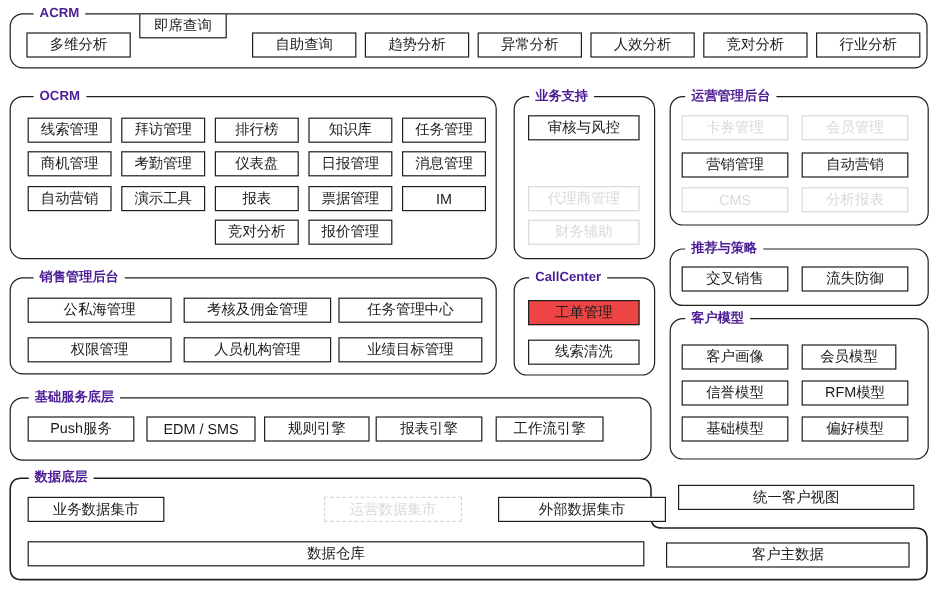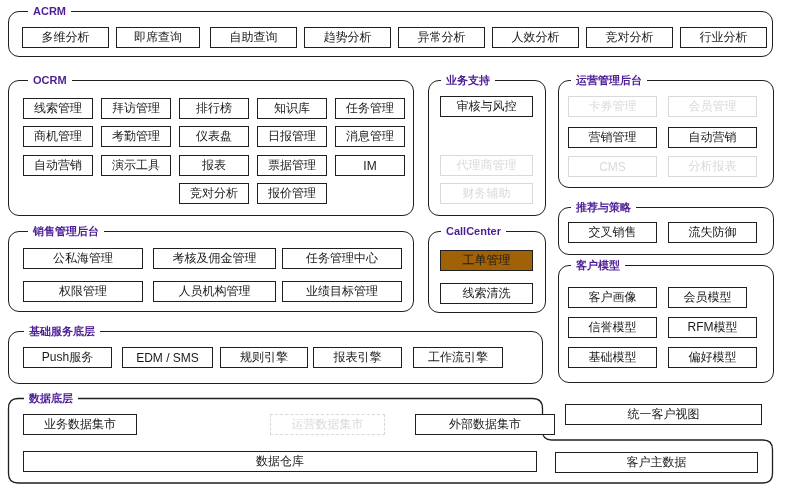--- a/index.html
+++ b/index.html
@@ -16,32 +16,32 @@
     position:absolute;font-size:11px;line-height:14px;background:#fff;
     padding:0 5px;white-space:nowrap;z-index:3;color:#4c1d95;font-weight:bold;
   }
   .box{
     position:absolute;height:21px;box-sizing:border-box;background:#fff;
     border:1.3px solid #1f1f1f;display:flex;align-items:center;justify-content:center;
     font-size:12px;white-space:nowrap;z-index:2;
   }
   .box.disabled{border:1px solid #d9d9d9;color:#d9d9d9;}
   .box.disabled.dashed{border-style:dashed;}
-  .box.highlight{background:#a16207;}
+  .box.highlight{background:#ef4444;}
   svg.flag{position:absolute;left:0;top:0;z-index:1;pointer-events:none;}
 </style>
 </head>
 <body>
 
 <div class="canvas">
 
   <div class="group" style="left:8px;top:11px;width:765px;height:46px"></div>
   <span class="group-label" style="left:28px;top:4px">ACRM</span>
   <div class="box" style="left:22px;top:27px;width:87px">多维分析</div>
-  <div class="box" style="left:116px;top:27px;width:84px">即席查询</div>
+  <div class="box" style="left:116px;top:11px;width:73px">即席查询</div>
   <div class="box" style="left:210px;top:27px;width:87px">自助查询</div>
   <div class="box" style="left:304px;top:27px;width:87px">趋势分析</div>
   <div class="box" style="left:398px;top:27px;width:87px">异常分析</div>
   <div class="box" style="left:492px;top:27px;width:87px">人效分析</div>
   <div class="box" style="left:586px;top:27px;width:87px">竞对分析</div>
   <div class="box" style="left:680px;top:27px;width:87px">行业分析</div>
 
   <div class="group" style="left:8px;top:80px;width:406px;height:136px"></div>
   <span class="group-label" style="left:28px;top:73px">OCRM</span>
   <div class="box" style="left:23px;top:98px;width:70px">线索管理</div>

